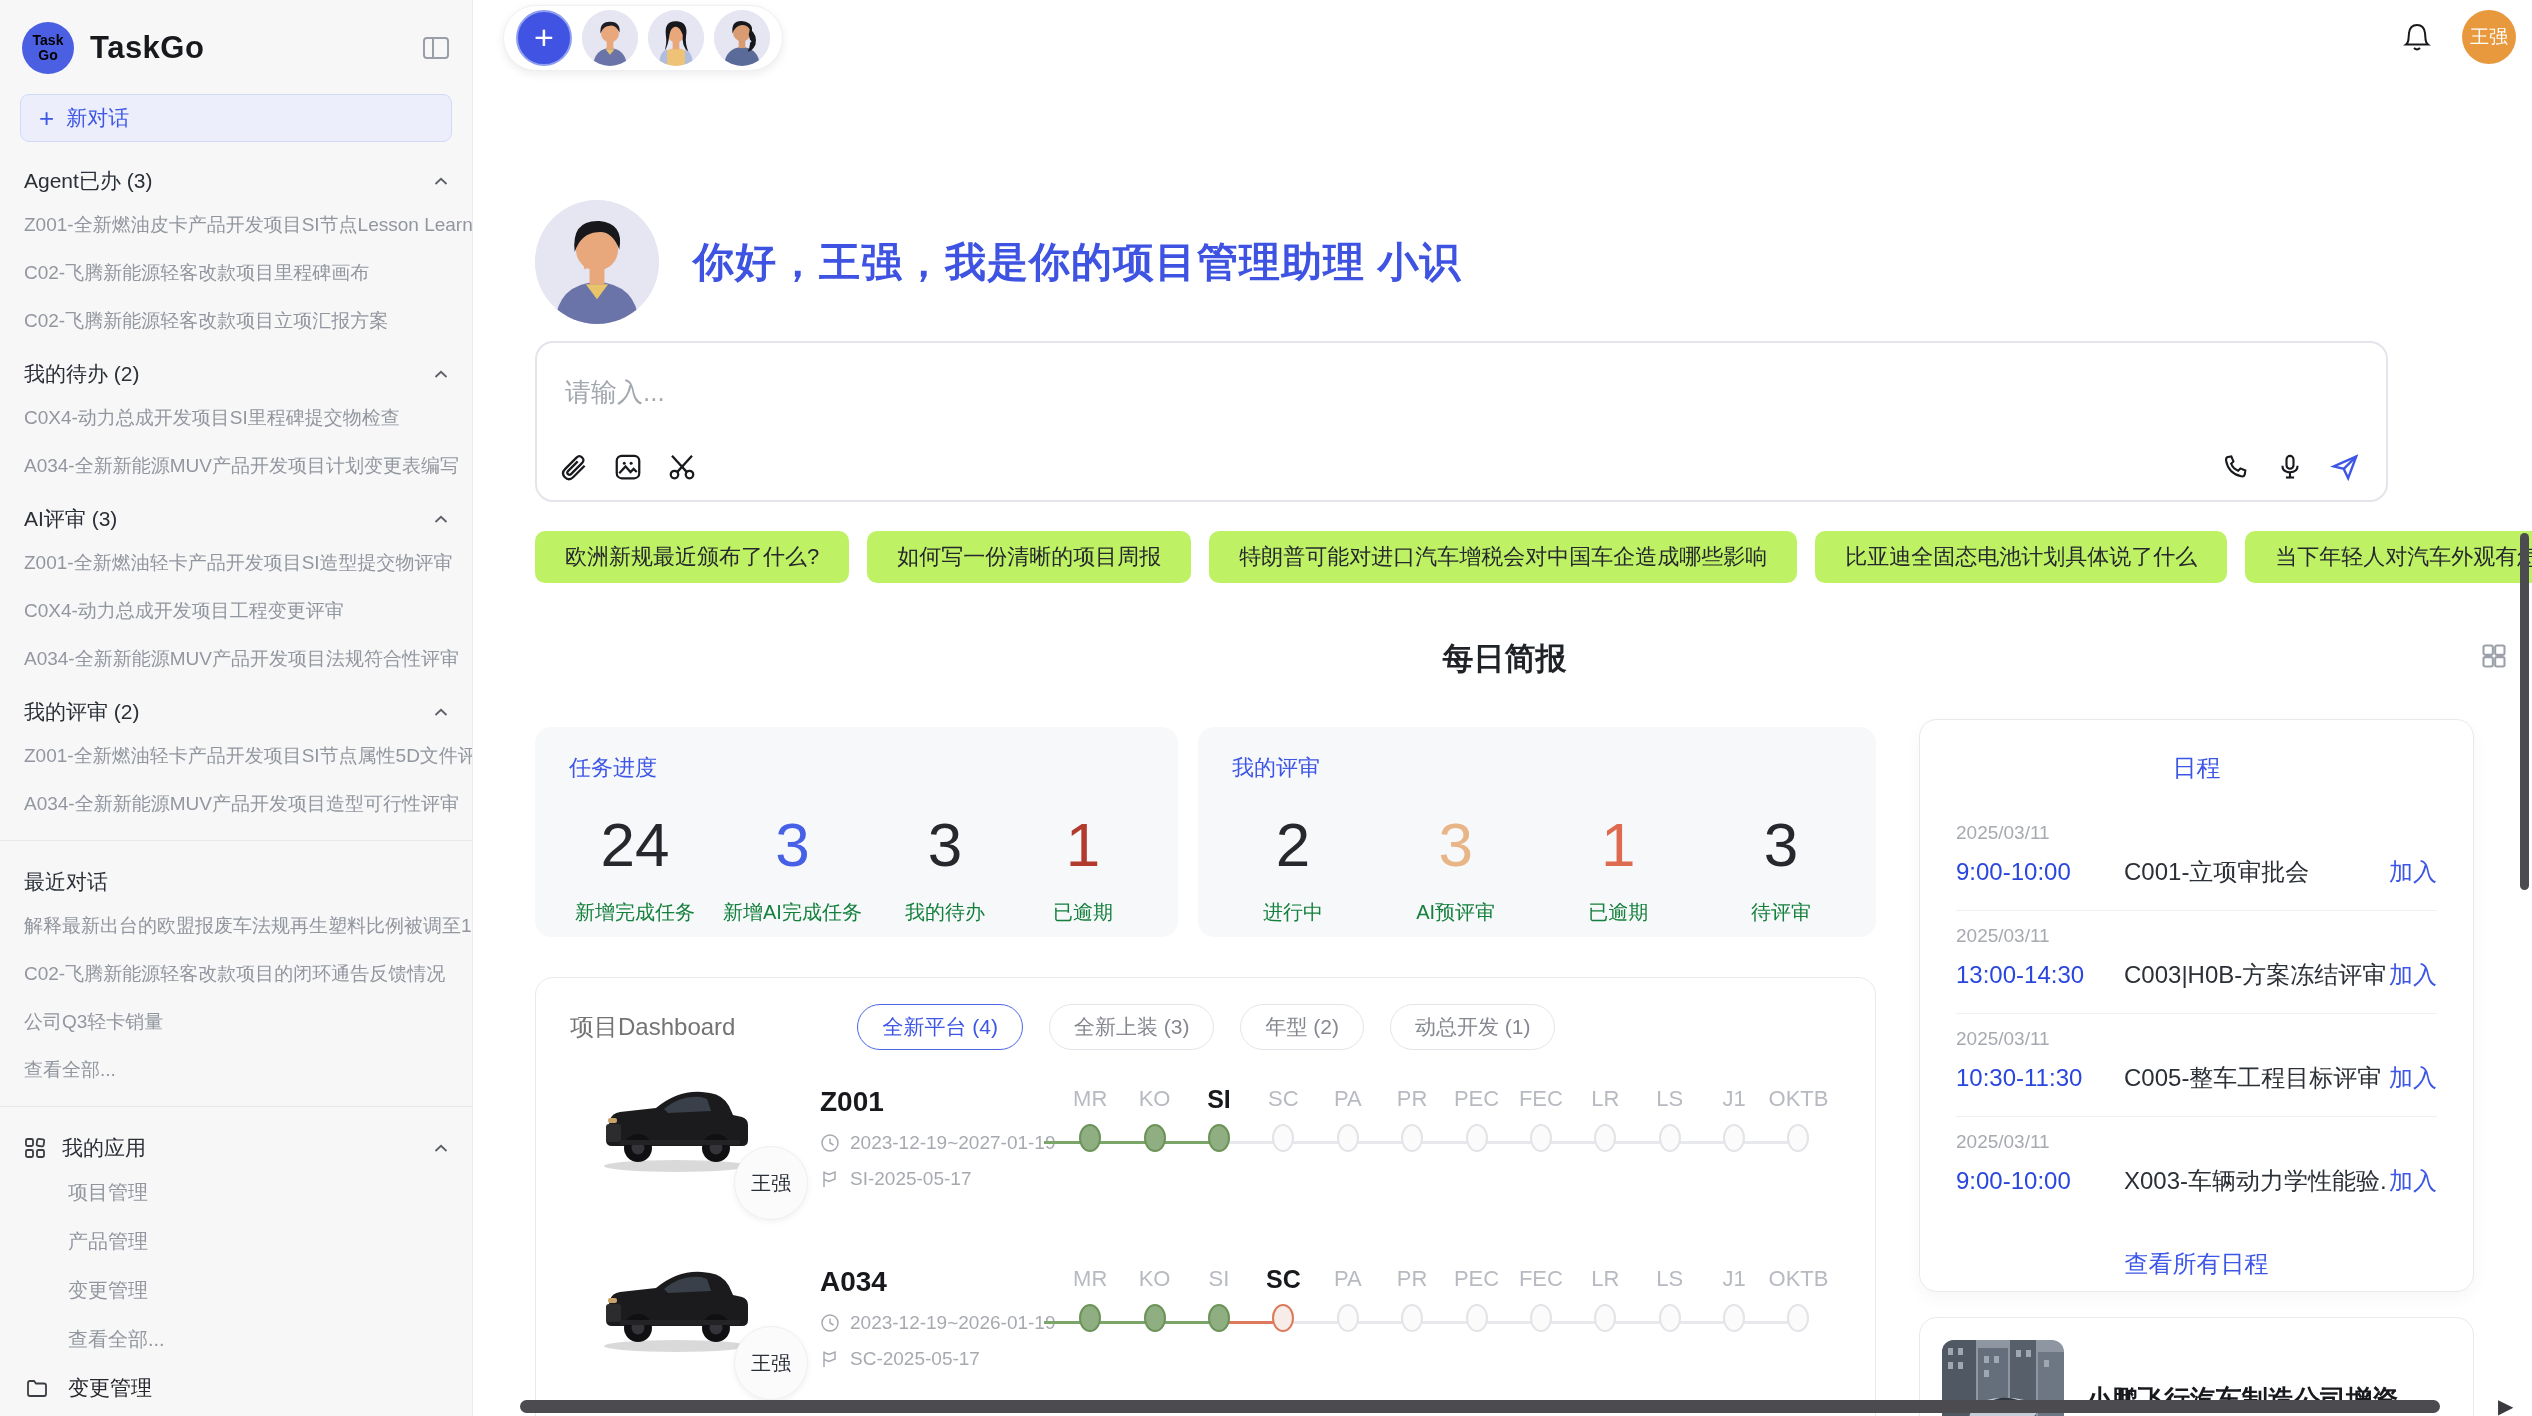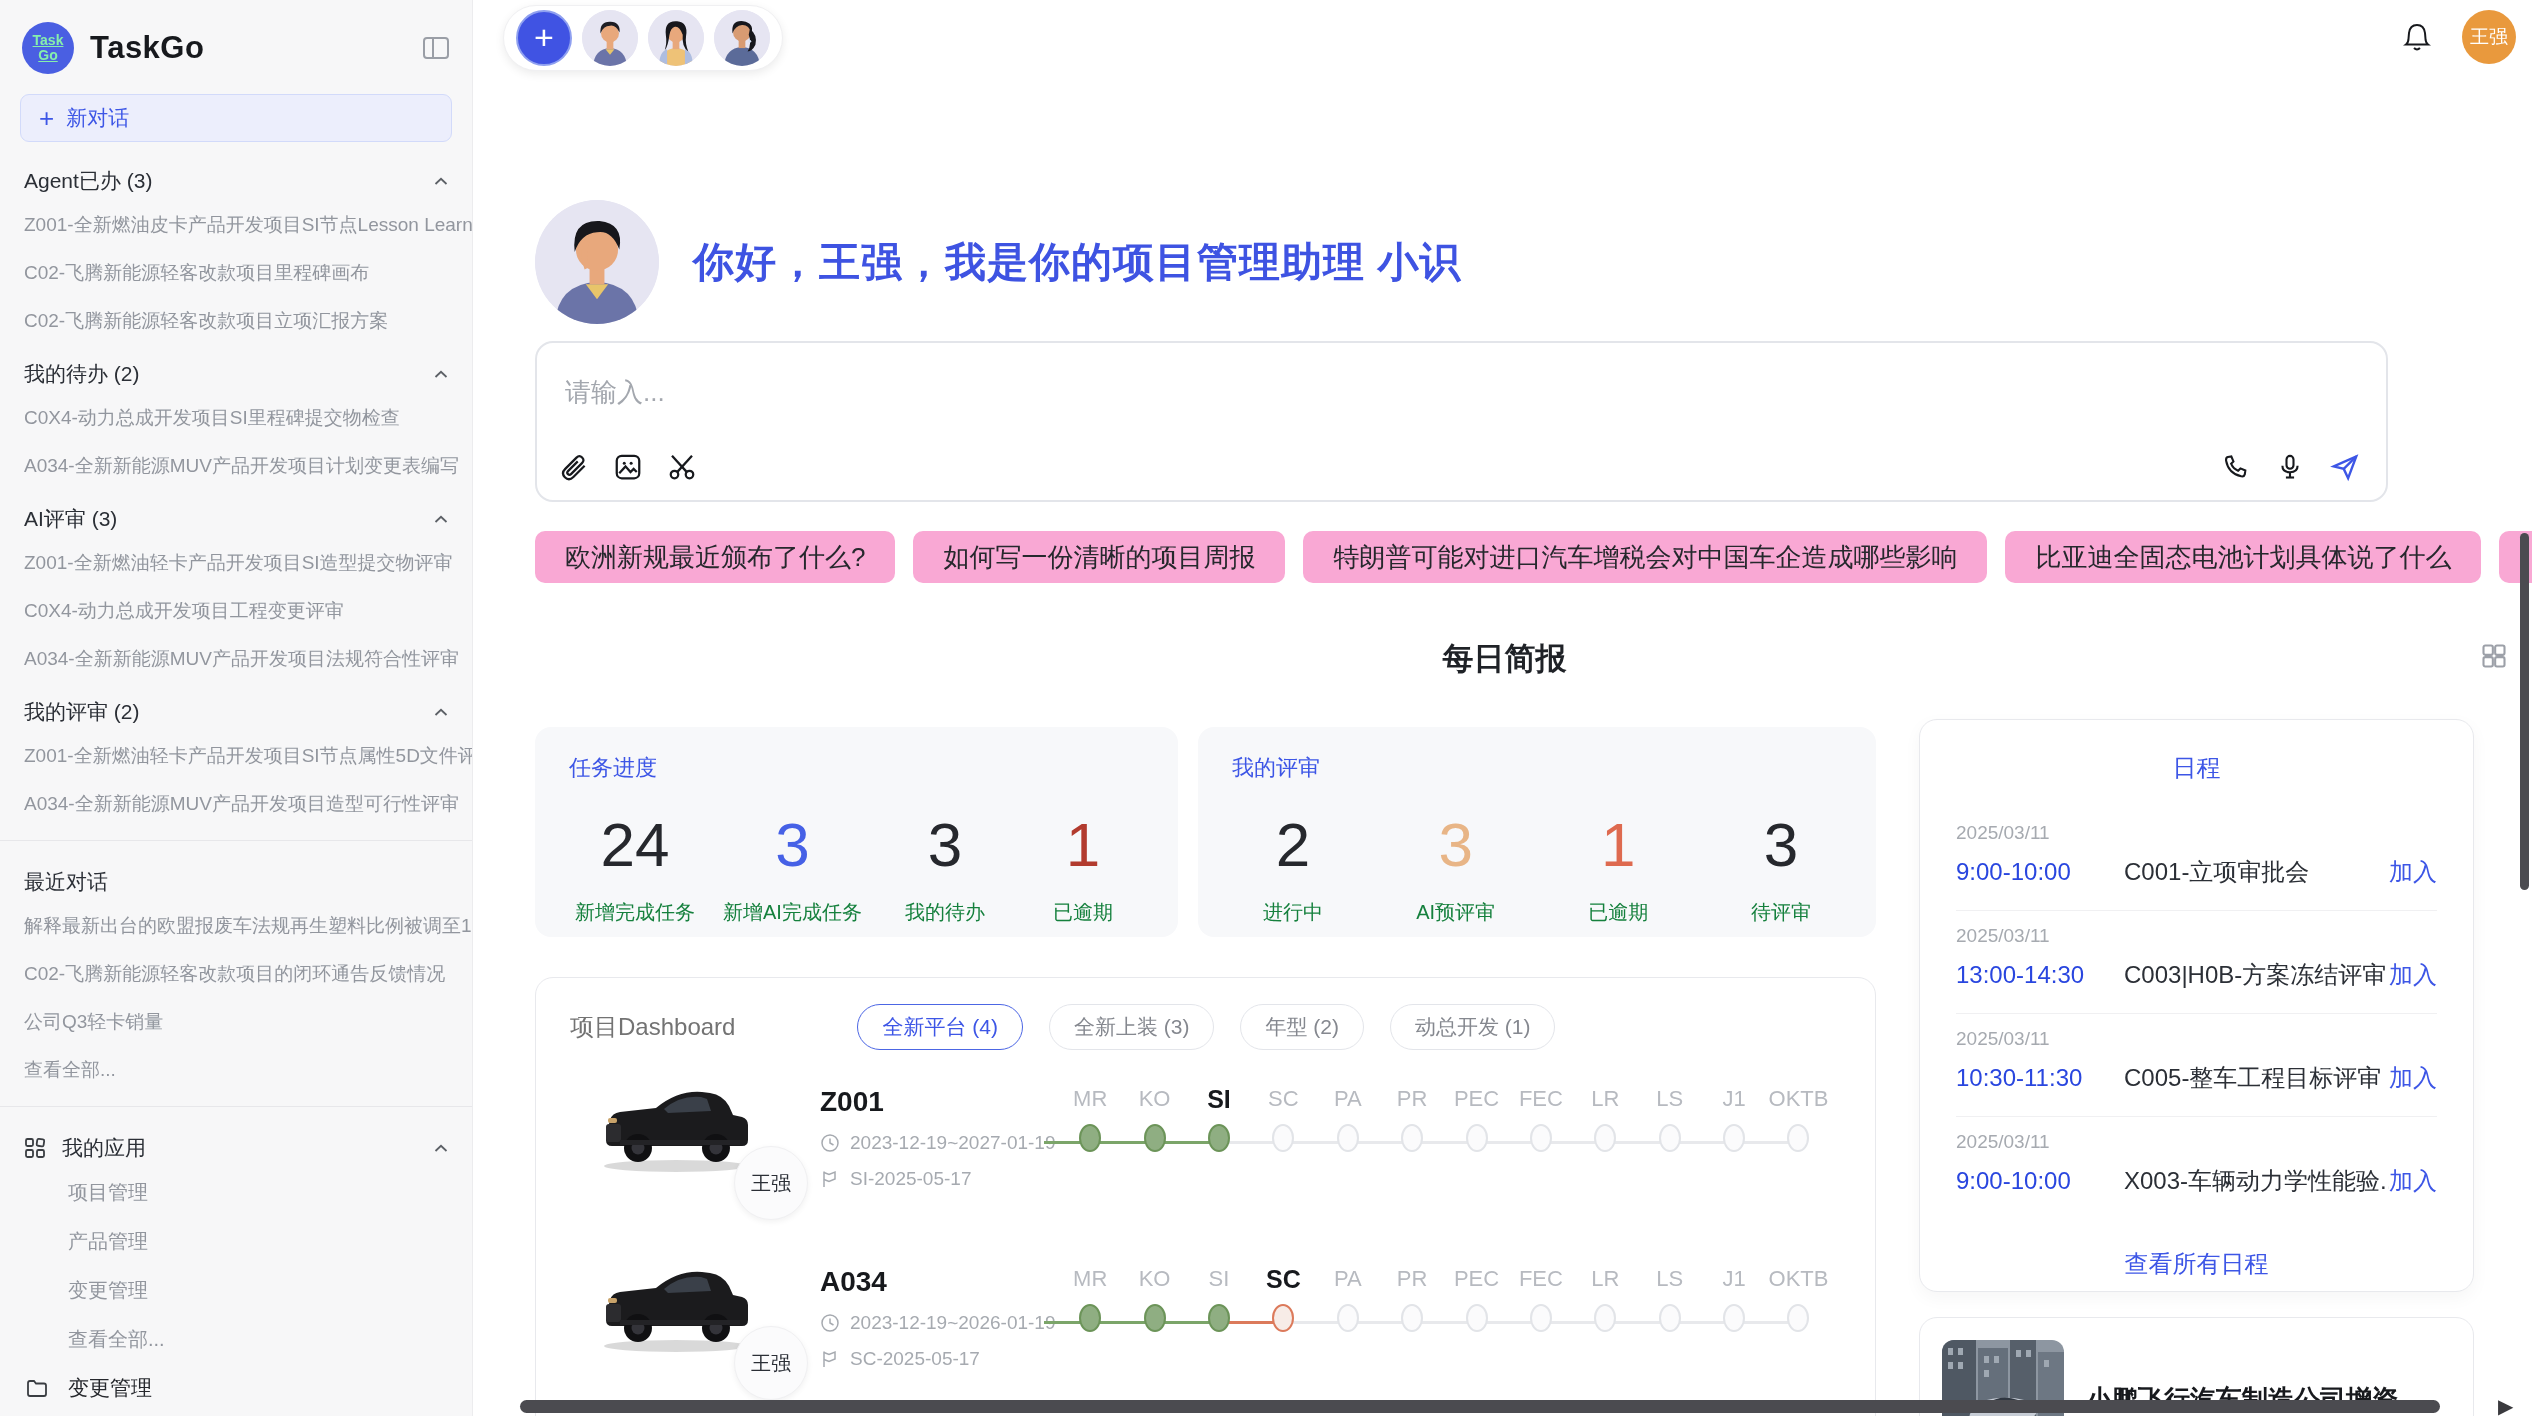--- a/index.html
+++ b/index.html
@@ -4,23 +4,23 @@
 <style>
   * { margin:0; padding:0; box-sizing:border-box; }
   html,body { width:2532px; height:1416px; overflow:hidden; background:#fff;
     font-family:"Liberation Sans","DejaVu Sans",sans-serif; }
   .page { position:relative; width:2532px; height:1416px; }
 
   
   .sidebar { position:absolute; left:0; top:0; width:473px; height:1416px;
     background:#f7f7f8; border-right:1px solid #ececee; overflow:hidden; }
   .side-head { display:flex; align-items:center; padding:22px 22px 14px 22px; }
-  .logo { width:52px; height:52px; border-radius:50%; background:#4a5fe2; color:#86efac;
+  .logo { width:52px; height:52px; border-radius:50%; background:#4a5fe2; color:#000000;
     display:flex; flex-direction:column; align-items:center; justify-content:center;
-    font-size:14px; line-height:15px; font-weight:700;text-decoration:underline; }
+    font-size:14px; line-height:15px; font-weight:700; }
   .app-title { font-size:31px; font-weight:700; color:#17191d; margin-left:16px; letter-spacing:.5px; }
   .panel-toggle { margin-left:auto; cursor:pointer; display:flex; }
   .new-chat { margin:6px 20px 10px 20px; height:48px; border-radius:9px;
     background:#eceefc; border:1px solid #d2dafa; display:flex; align-items:center;
     padding:0 18px; color:#3d56e6; font-size:21px; cursor:pointer; }
   .new-chat .plus { font-size:26px; margin-right:12px; font-weight:400; }
   .side-scroll { height:1290px; overflow:hidden; }
   .side-sec-header { display:flex; align-items:center; padding:15px 24px 6px 24px;
     font-size:21px; color:#2b2f36; font-weight:400; cursor:pointer; }
   .side-sec-header .chev { margin-left:auto; display:flex; }
@@ -60,22 +60,22 @@
     border:2px solid #e3e5ea; border-radius:18px; background:#fff; }
   .composer-input { position:absolute; left:14px; top:14px; width:1600px; height:70px;
     border:none; outline:none; font-size:26px; color:#26282d; padding:0 14px;
     font-family:"Liberation Sans","DejaVu Sans",sans-serif; background:transparent; }
   .composer-input::placeholder { color:#a3a7ae; }
   .composer-tools-left { position:absolute; left:22px; bottom:18px; display:flex; gap:24px; }
   .composer-tools-right { position:absolute; right:26px; bottom:18px; display:flex; gap:26px; align-items:center; }
   .tool-ic { cursor:pointer; display:flex; }
 
   .chips { position:absolute; left:62px; top:531px; width:1939px; display:flex; gap:18px; }
-  .chip { height:52px; background:#f9a8d4; border-radius:10px; display:flex; align-items:center;
-    padding:0 30px; font-size:26px; color:#26282d; white-space:nowrap; cursor:pointer; }
+  .chip { height:52px; background:#bef264; border-radius:10px; display:flex; align-items:center;
+    padding:0 30px; font-size:22px; color:#26282d; white-space:nowrap; cursor:pointer; }
 
   .daily-title { position:absolute; left:62px; top:638px; width:1939px; text-align:center;
     font-size:31px; font-weight:700; color:#1f2227; }
   .layout-icon { position:absolute; left:2007px; top:642px; cursor:pointer; display:flex; }
 
   .stats-row { position:absolute; left:62px; top:727px; display:flex; gap:20px; }
   .stat-card { background:#f7f8fa; border-radius:16px; height:210px; padding:26px 34px; }
   .stat-card.c0 { width:643px; }
   .stat-card.c1 { width:678px; }
   .stat-card-title { font-size:22px; color:#3d56e6; }

